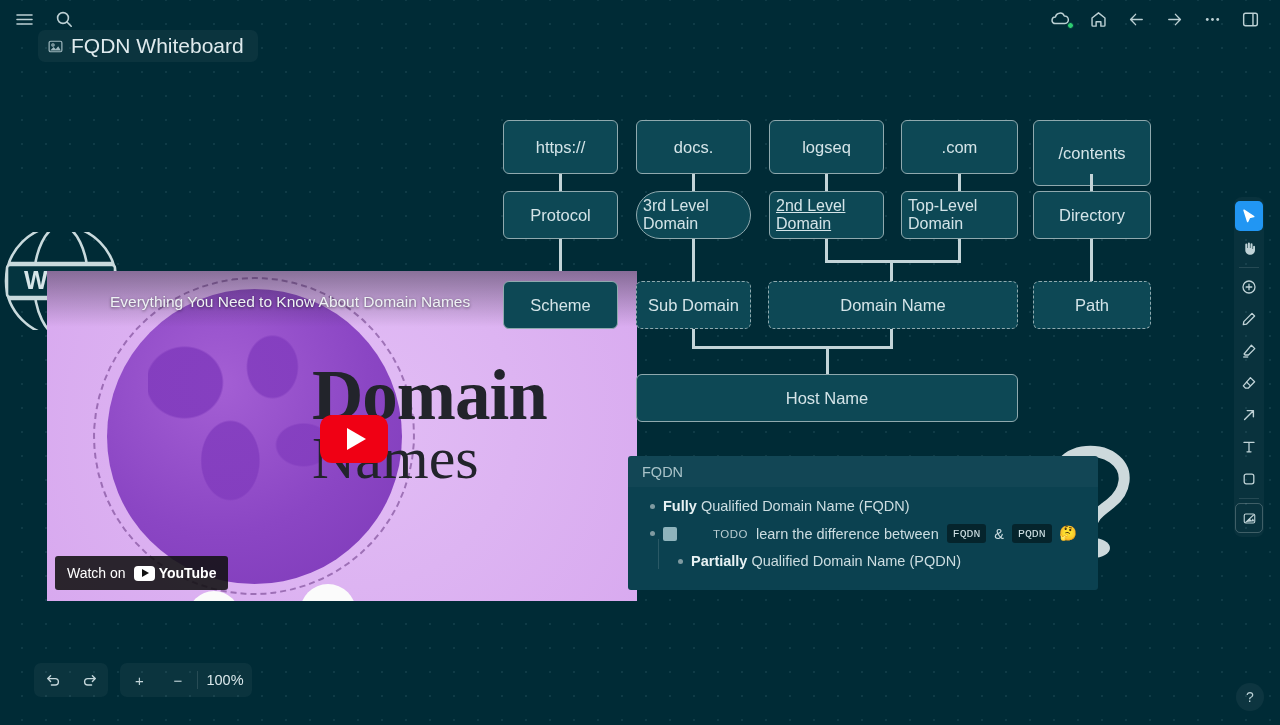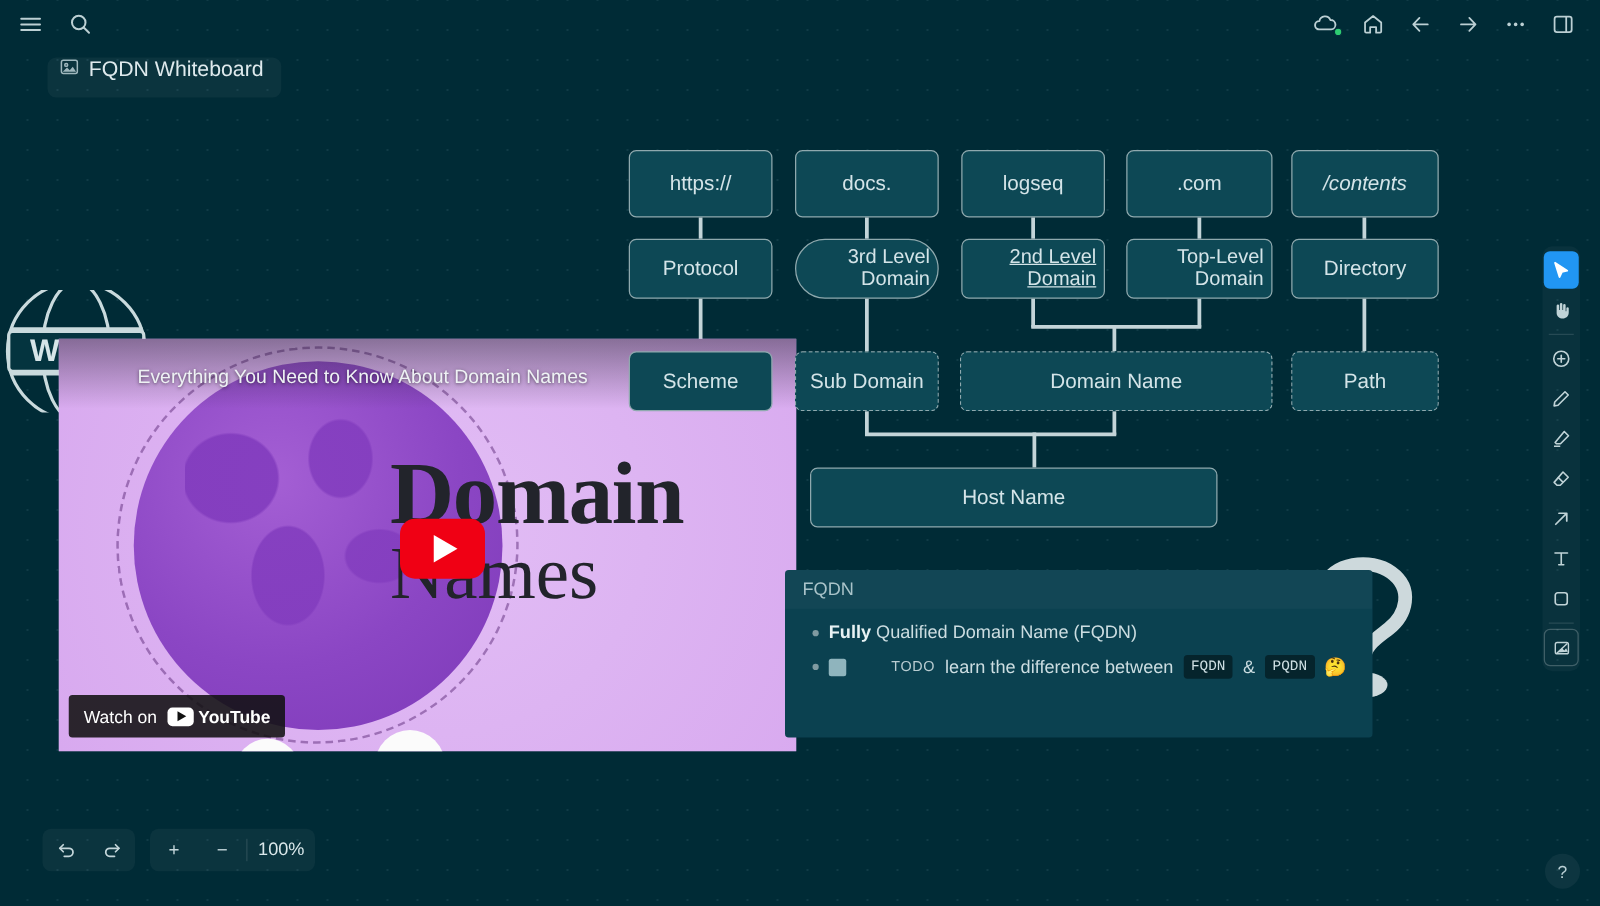--- a/index.html
+++ b/index.html
@@ -40,43 +40,43 @@
   .cloud-wrap { position: relative; }
   .cloud-dot {
     position: absolute; right: -2px; bottom: 2px;
     width: 7px; height: 7px; border-radius: 50%;
     background: #2ecc71;
     border: 1px solid #03303b;
   }
 
   
   .page-chip {
-    position: absolute; top: 46px; left: 38px;
+    position: absolute; top: 30px; left: 38px;
     height: 32px;
-    display: flex; align-items: flex-start; gap: 8px;
+    display: flex; align-items: center; gap: 8px;
     padding: 0 14px 0 10px;
     border-radius: 7px;
     background: rgba(255,255,255,0.045);
-    font-size: 17px;
+    font-size: 21px;
     color: #dfeaed;
     cursor: pointer;
   }
   .page-chip .chip-icon { color: #9fb7bd; display:flex; }
 
   
   .canvas { position: absolute; inset: 0; }
 
   
   .node {
     position: absolute;
     background: #0d4855;
     border: 1px solid #8fa9ae;
     border-radius: 6px;
     display: flex; align-items: center; justify-content: center;
-    text-align: right;
+    text-align: left;
     color: #d4e4e8;
     font-size: 16.5px;
     line-height: 1.15;
     padding: 4px 6px;
     cursor: pointer;
   }
   .node.dashed { border-style: dashed; }
   .node.two-line { font-size: 16px; }
 
   .conn {
@@ -365,21 +365,21 @@
     </div>
     <div class="node" style="left:636px; top:120px; width:115px; height:54px;">
       <span>docs.</span>
     </div>
     <div class="node" style="left:769px; top:120px; width:115px; height:54px;">
       <span>logseq</span>
     </div>
     <div class="node" style="left:901px; top:120px; width:117px; height:54px;">
       <span>.com</span>
     </div>
-    <div class="node" style="left:1033px; top:120px; width:118px; height:54px;font-style:italic;">
+    <div class="node" style="left:1033px; top:120px; width:118px; height:66px;">
       <span>/contents</span>
     </div>
 
     <div class="conn v" style="left:559px; top:174px; height:17px;"></div>
     <div class="conn v" style="left:692px; top:174px; height:17px;"></div>
     <div class="conn v" style="left:825px; top:174px; height:17px;"></div>
     <div class="conn v" style="left:958px; top:174px; height:17px;"></div>
     <div class="conn v" style="left:1090px; top:174px; height:17px;"></div>
 
     <div class="node" style="left:503px; top:191px; width:115px; height:48px;">
@@ -418,21 +418,21 @@
     </div>
     <div class="node dashed" style="left:1033px; top:281px; width:118px; height:48px; z-index:12;">
       <span>Path</span>
     </div>
 
     <div class="conn v" style="left:692px; top:329px; height:19px;"></div>
     <div class="conn v" style="left:890px; top:329px; height:19px;"></div>
     <div class="conn h" style="left:692px; top:346px; width:201px;"></div>
     <div class="conn v" style="left:826px; top:346px; height:28px;"></div>
 
-    <div class="node" style="left:636px; top:374px; width:326px; height:48px; z-index:12;margin-left:12px;">
+    <div class="node" style="left:636px; top:374px; width:382px; height:48px; z-index:12;">
       <span>Host Name</span>
     </div>
 
     <div class="www-draw">
       <svg width="122" height="98" viewBox="0 0 122 98" fill="none" stroke="#c9dadd" stroke-width="2.6">
         <circle cx="61" cy="49" r="55"></circle>
         <ellipse cx="61" cy="49" rx="27" ry="55"></ellipse>
         <path d="M8 31h106M8 67h106"></path>
         <rect x="7" y="33" width="108" height="32" rx="3" fill="#04343f" stroke="#c9dadd" stroke-width="2.6"></rect>
         <text x="61" y="57" text-anchor="middle" fill="#d6e5e8" stroke="none" font-family="Liberation Sans, sans-serif" font-size="25" font-weight="bold" letter-spacing="1">WWW</text>
@@ -494,20 +494,25 @@
           <span class="dot"></span>
           <span class="todo-box"></span>
           <span class="todo-kw">TODO</span>
           <span>learn the difference between</span>
           <span class="code">FQDN</span>
           <span>&amp;</span>
           <span class="code">PQDN</span>
           <span>🤔</span>
         </div>
 
+        <div class="bullet-row sub-row">
+          <span class="dot"></span>
+          <span><b>Partially</b>
+            <span>Qualified Domain Name (PQDN)</span></span>
+        </div>
 
       </div>
     </div>
 
   </div>
 
   <div class="rtool">
     <div class="rtool-btn active">
       <svg width="16" height="16" viewBox="0 0 16 16" fill="none" stroke="currentColor" stroke-width="1.4" stroke-linejoin="round">
         <path d="M3 2.2 12.8 8.6 8.5 9.6 6.6 13.6z" fill="currentColor"></path>

